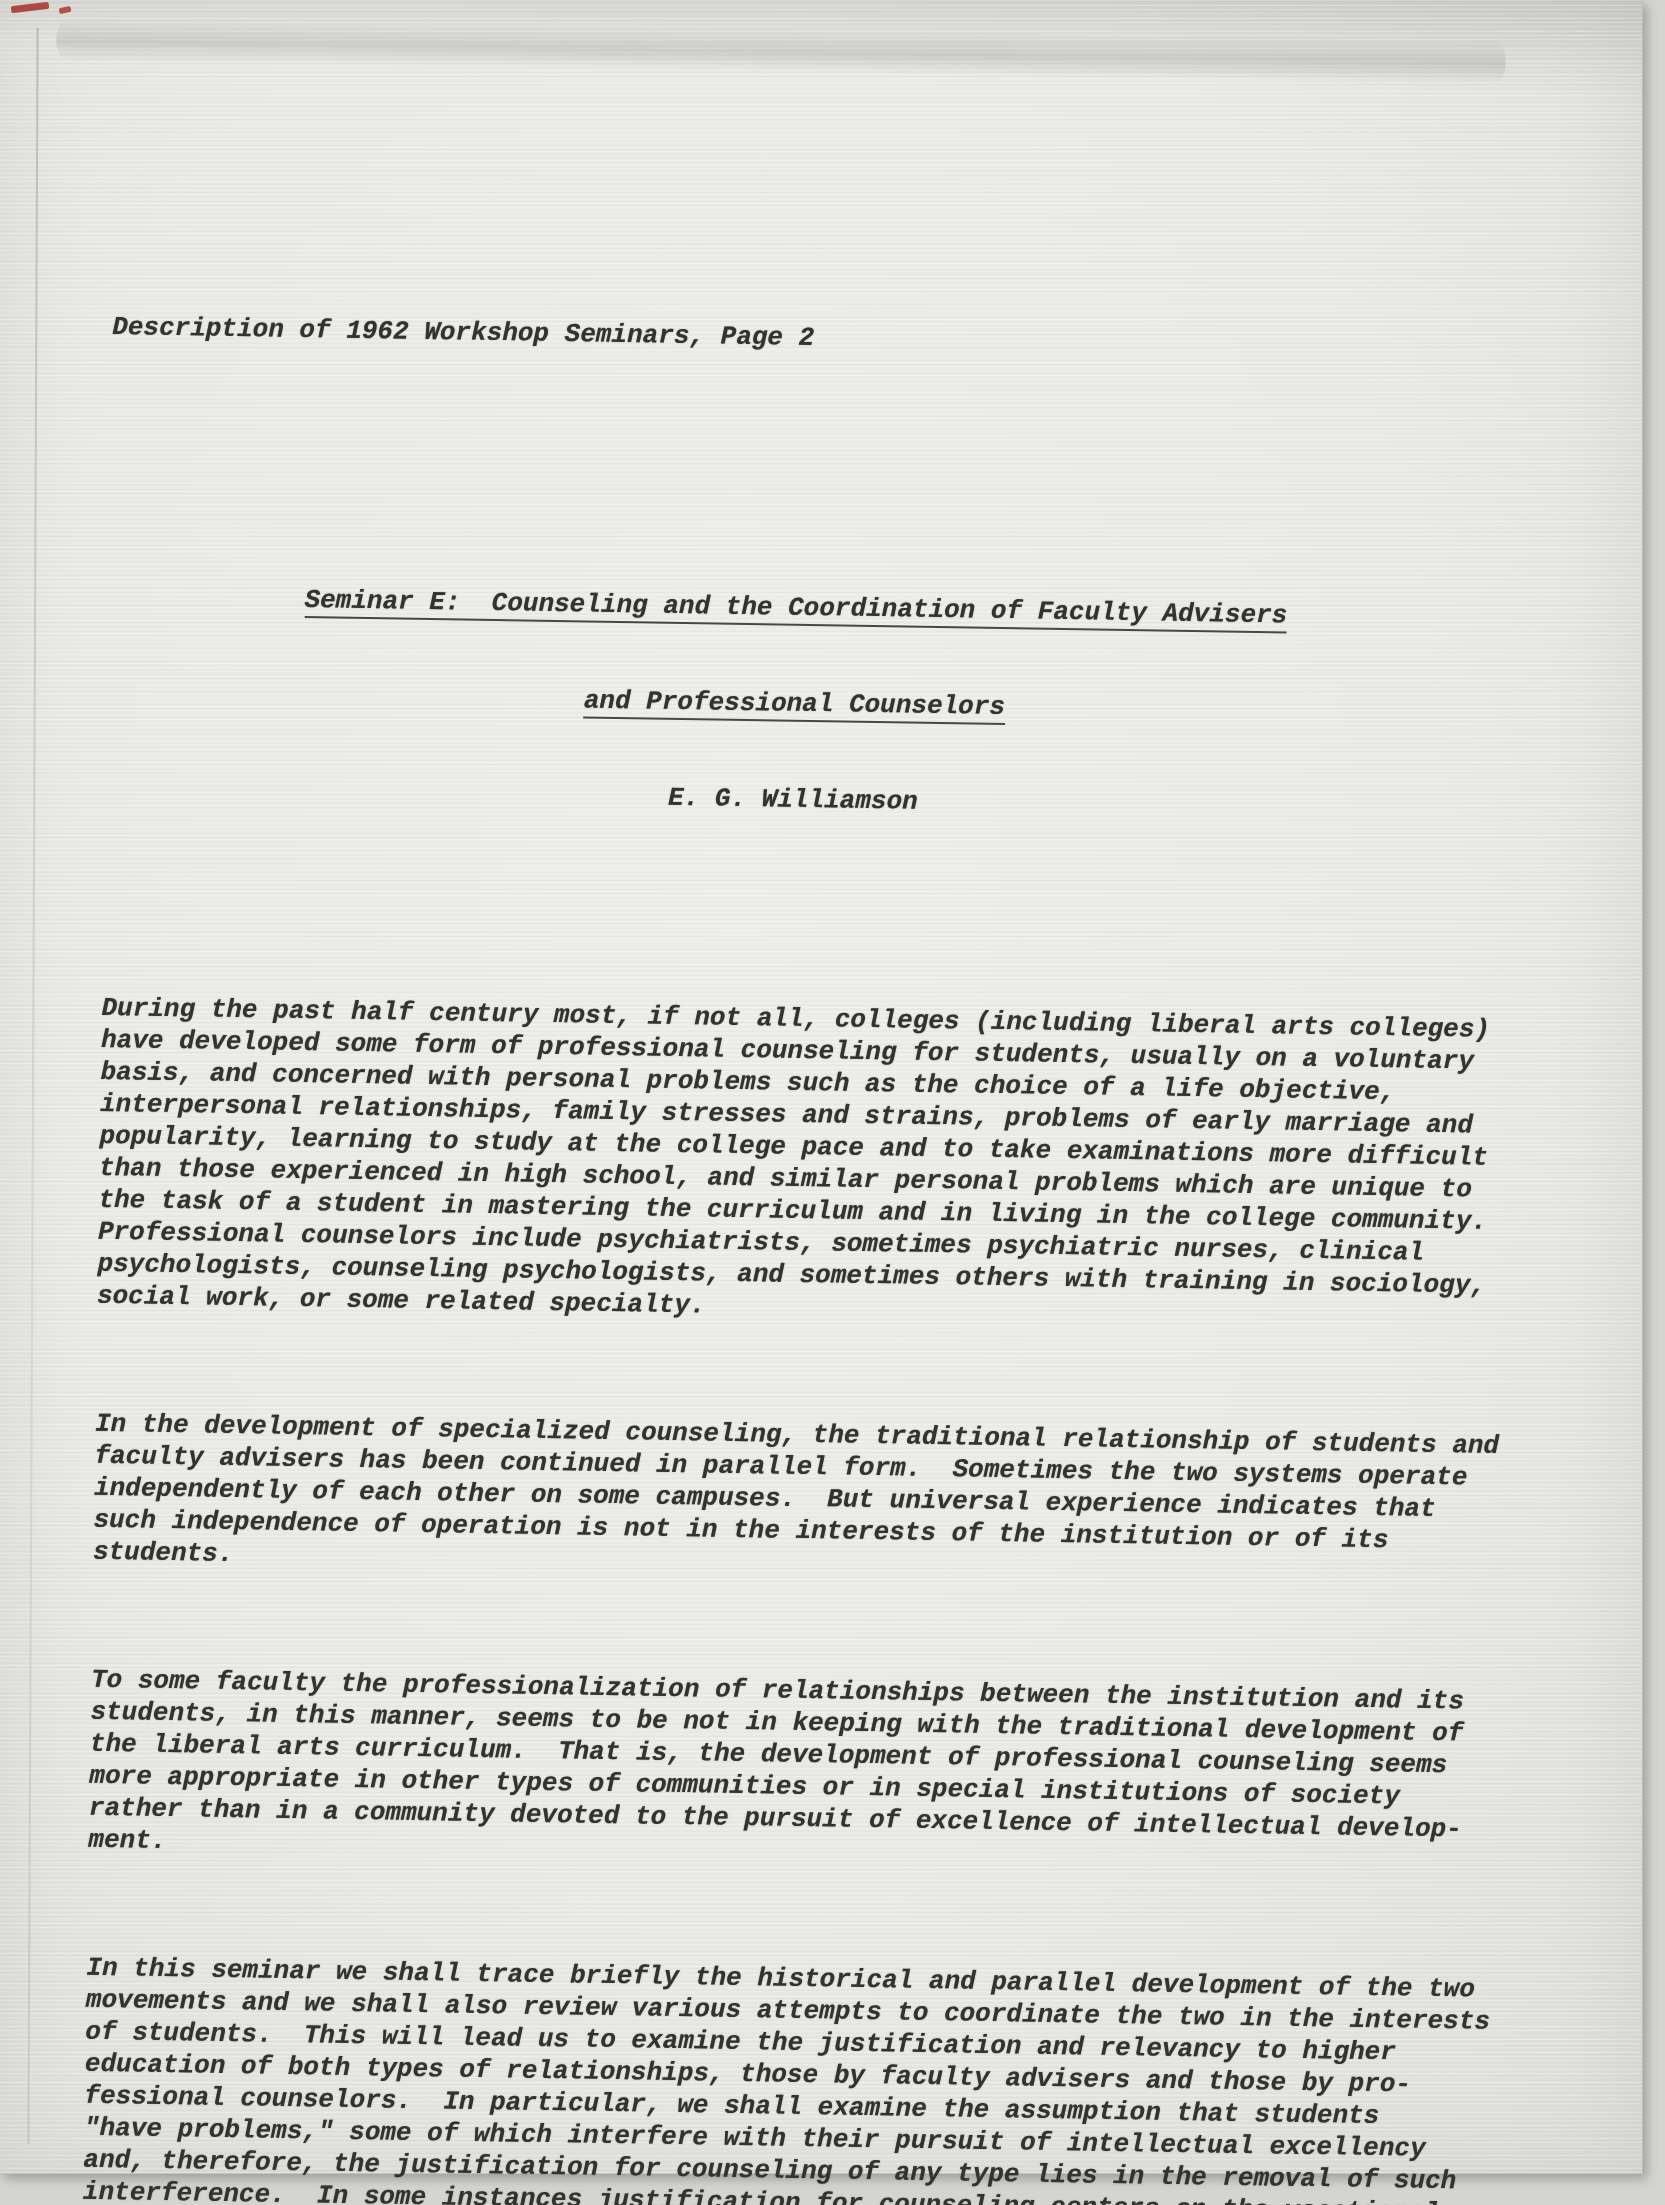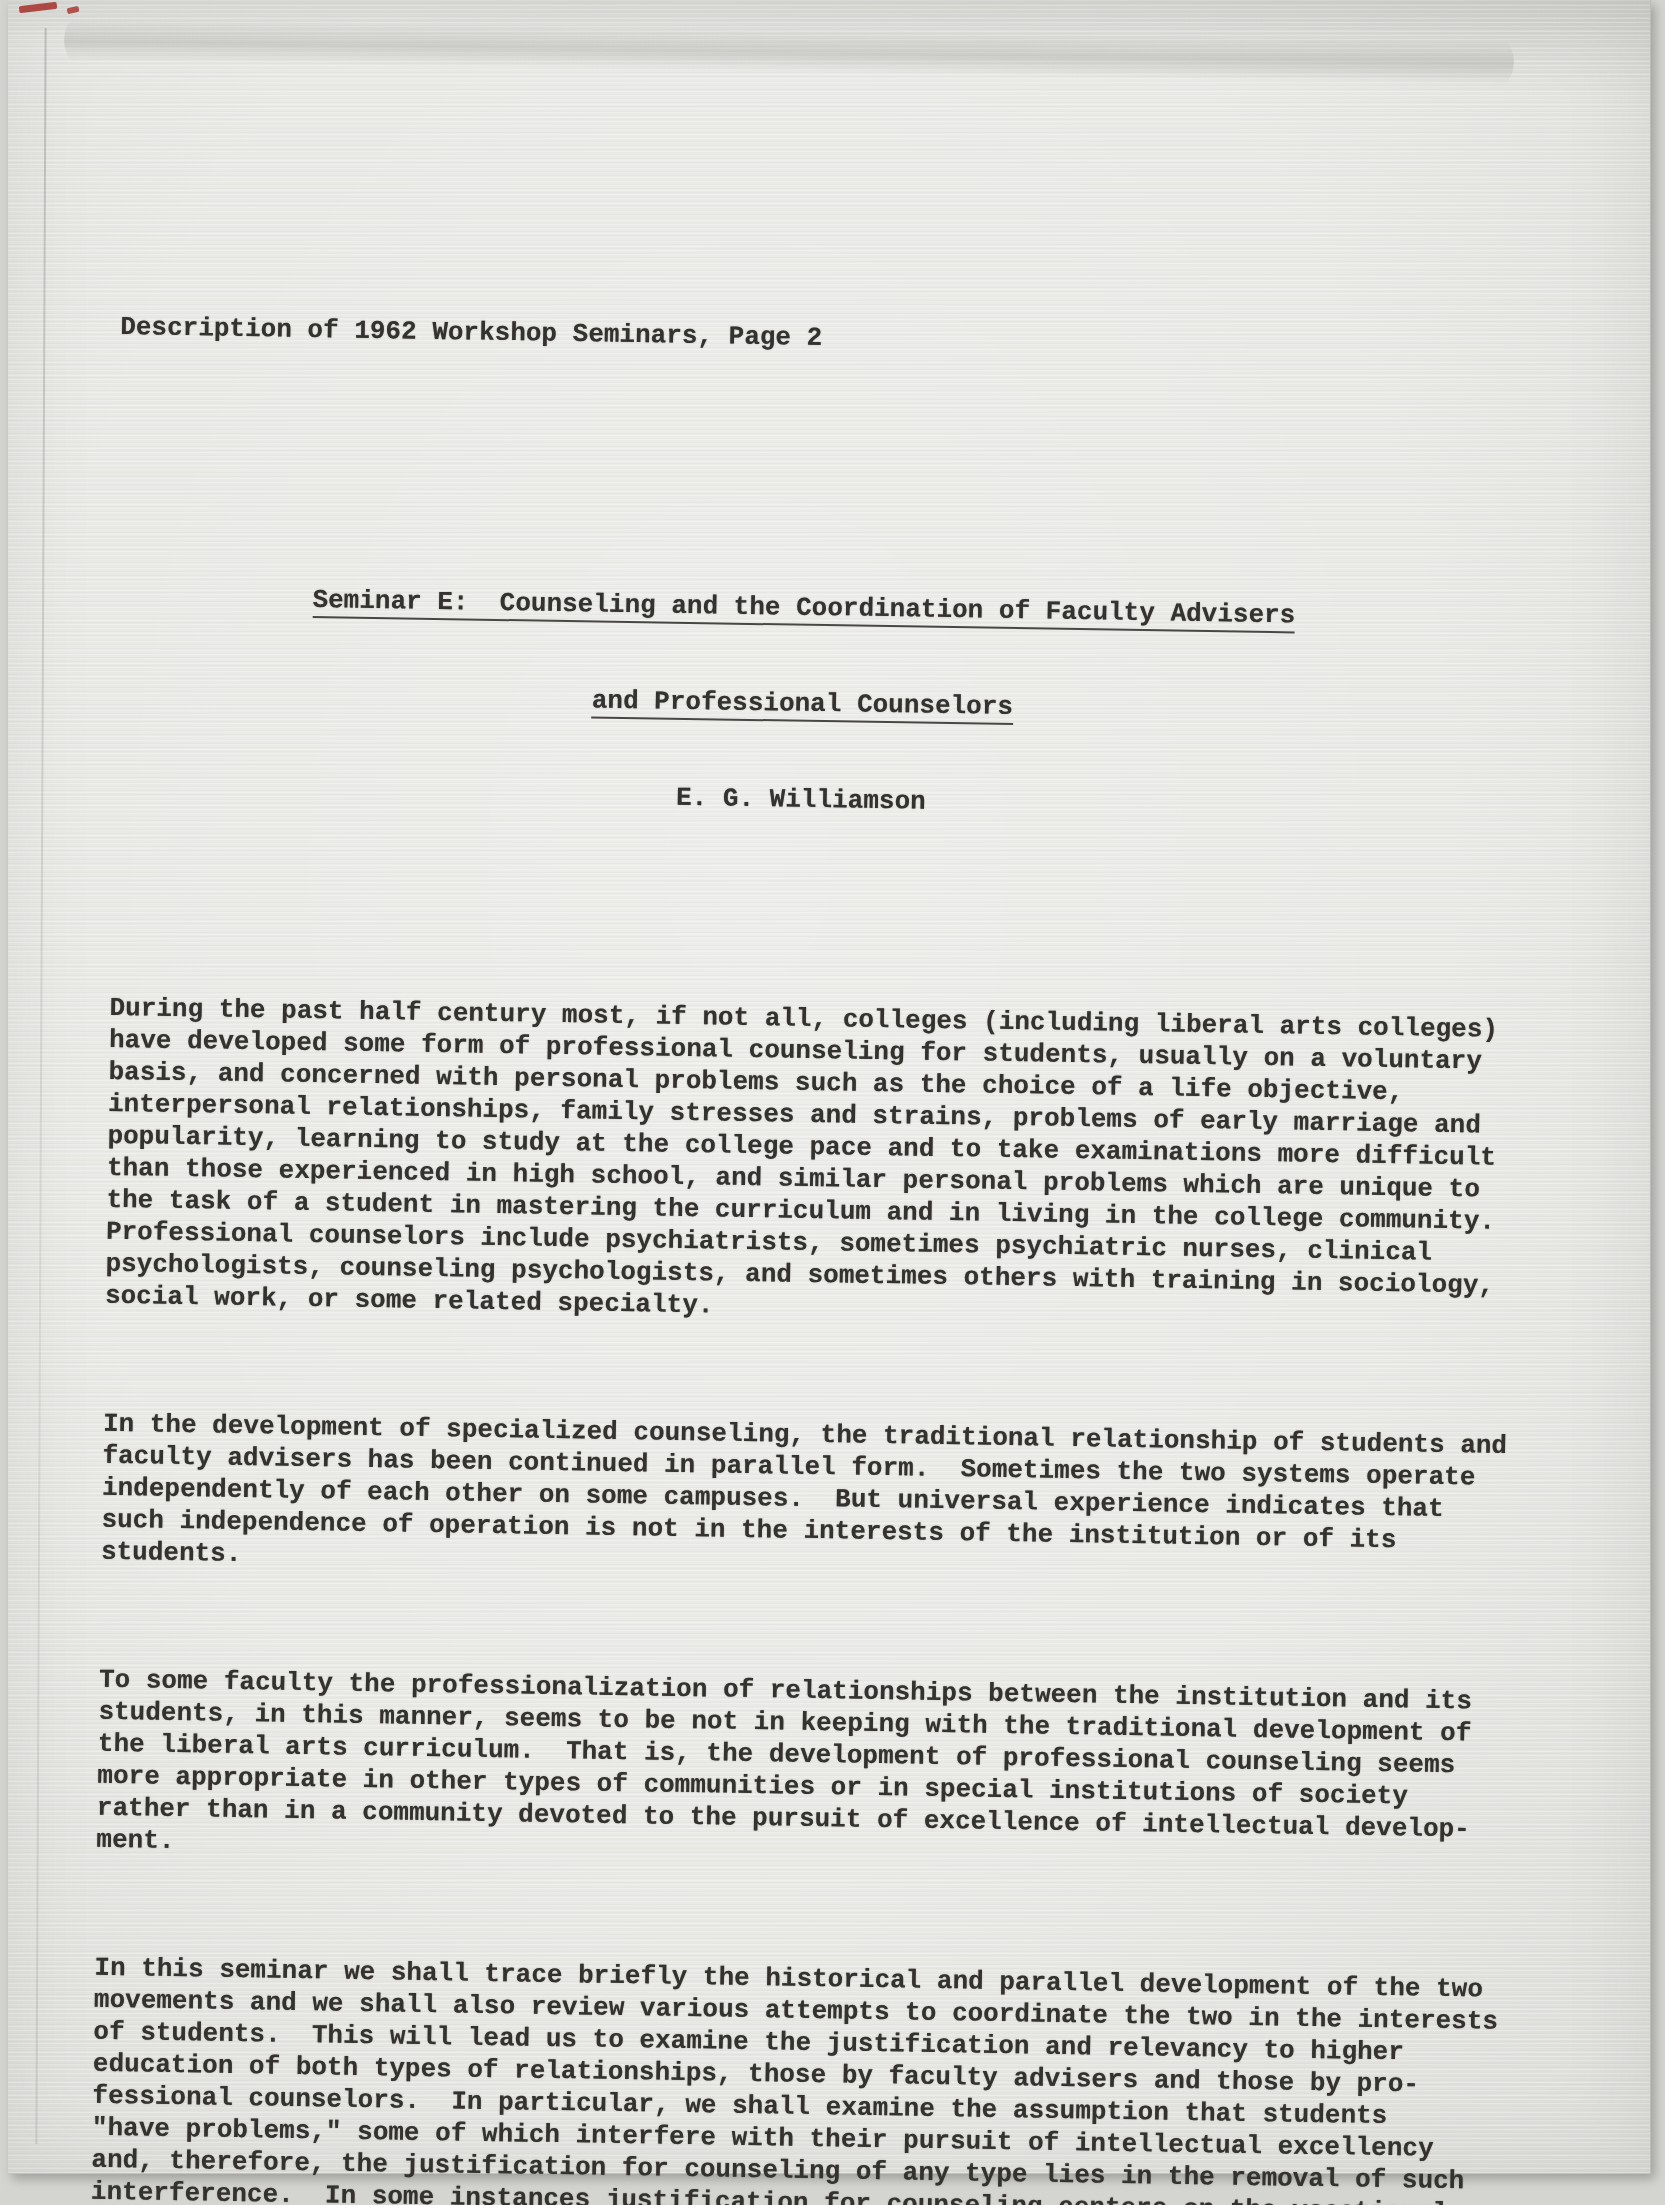--- a/index.html
+++ b/index.html
@@ -7,36 +7,37 @@
     width: 1666px; height: 2205px;
     position: relative;
     background: #d4d4d1;          
     overflow: hidden;
     font-family: "Liberation Mono", "DejaVu Sans Mono", monospace;
   }
 
   
   .paper {
     position: absolute;
-    left: 8px; top: 0;
+    left: 0; top: 0;
     width: 1642px; height: 2173px;
     background-color: #e9e9e6;
     background-image:
       
       repeating-linear-gradient(0deg,
         rgba(255,255,255,0.30) 0px, rgba(255,255,255,0.30) 0.6px,
         rgba(186,186,182,0.10) 1.9px, rgba(186,186,182,0.10) 2.5px,
         rgba(0,0,0,0) 2.5px, rgba(0,0,0,0) 4.3px),
       
       linear-gradient(182deg, rgba(150,150,146,0.28) 0px, rgba(150,150,146,0.0) 4.5%),
       
       radial-gradient(ellipse at 45% 40%, rgba(255,255,255,0.18) 0%, rgba(0,0,0,0) 55%, rgba(140,140,134,0.14) 100%);
     box-shadow: 4.3px 5px 10px rgba(95,95,90,0.45), inset 0 0 86px rgba(125,125,118,0.14);
     border-right: 1.2px solid #bcbcb8;
     border-bottom: 1.2px solid #c2c2be;
+    font-style: italic;
   }
 
   
   .left-edge-line {
     position: absolute;
     left: 32px; top: 28px;
     width: 1.9px; height: 2116px;
     background: linear-gradient(180deg, rgba(130,130,126,0.40), rgba(150,150,146,0.18) 60%, rgba(150,150,146,0.30));
     transform: rotate(0.25deg);
   }

